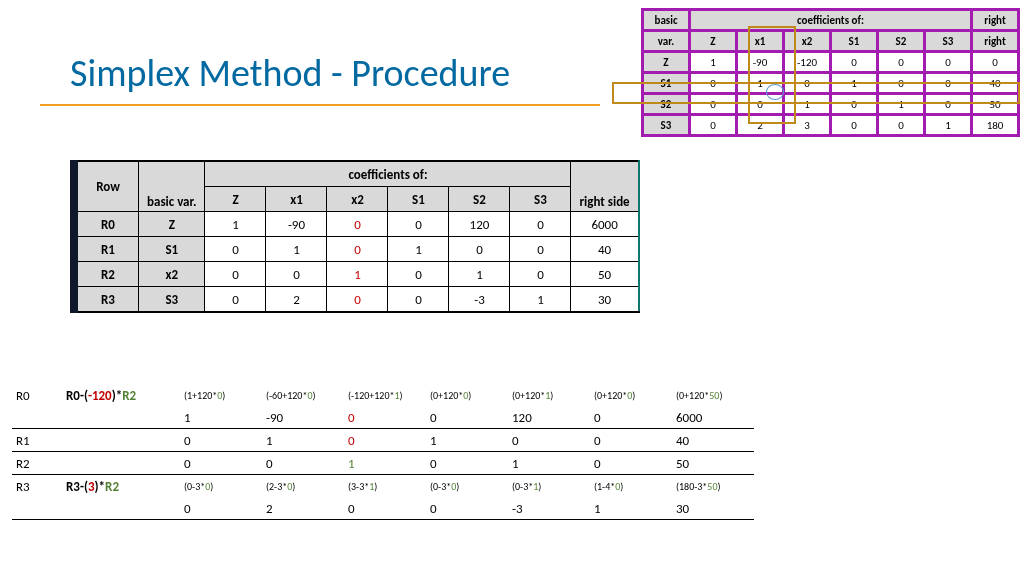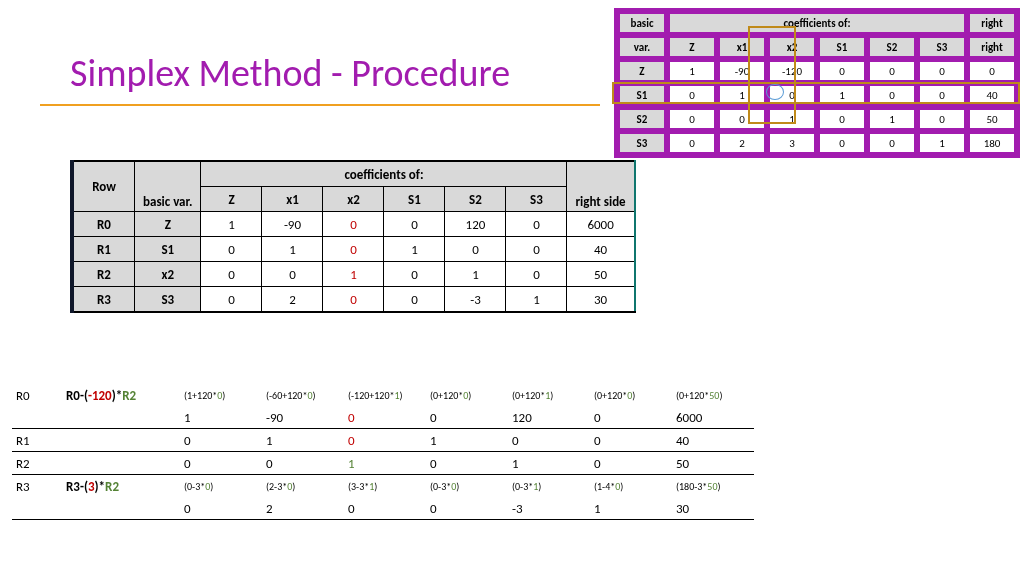--- a/index.html
+++ b/index.html
@@ -12,41 +12,41 @@
     overflow: hidden;
     position: relative;
     color: #000;
   }
   .title {
     position: absolute;
     left: 70px;
     top: 50px;
     font-size: 38px;
     font-weight: 300;
-    color: #a21caf;
+    color: #0369a1;
   }
   .title-underline {
     position: absolute;
     left: 40px;
     top: 104px;
     width: 560px;
     height: 2px;
     background: #f0a020;
   }
 
   
   .tableau-top {
     position: absolute;
     right: 4px;
     top: 8px;
     border-collapse: collapse;
     font-size: 11px;
   }
   .tableau-top th, .tableau-top td {
-    border: 6px solid #a21caf;
+    border: 3px solid #a21caf;
     padding: 1px 6px;
     text-align: center;
     min-width: 32px;
     height: 16px;
   }
   .tableau-top .hdr { background: #d9d9d9; font-weight: bold; }
   .tableau-top .lbl { background: #d9d9d9; font-weight: bold; }
 
   .pivot-col {
     position: absolute;
@@ -77,21 +77,21 @@
     border: 1px solid #000;
     padding: 2px 8px;
     text-align: center;
     min-width: 44px;
     height: 20px;
   }
   .tableau-mid .hdr   { background: #d9d9d9; font-weight: bold; }
   .tableau-mid .lbl   { background: #d9d9d9; font-weight: bold; }
   .tableau-mid .thick-top    { border-top: 2px solid #000; }
   .tableau-mid .thick-bottom { border-bottom: 2px solid #000; }
-  .tableau-mid .thick-left   { border-left: 4px solid #0f172a; }
+  .tableau-mid .thick-left   { border-left: 8px solid #0f172a; }
   .tableau-mid .thick-right  { border-right: 2px solid #0f766e; }
 
   .red   { color: #c00000; }
   .green { color: #548235; }
 
   
   .calc-block {
     position: absolute;
     left: 12px;
     top: 384px;

